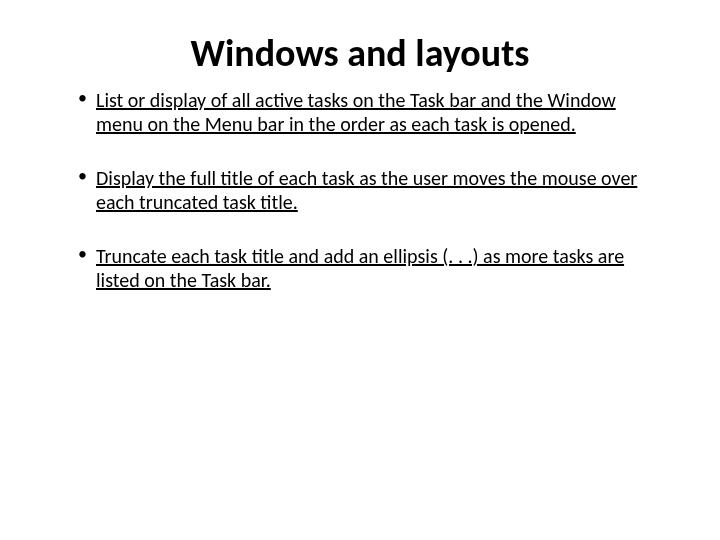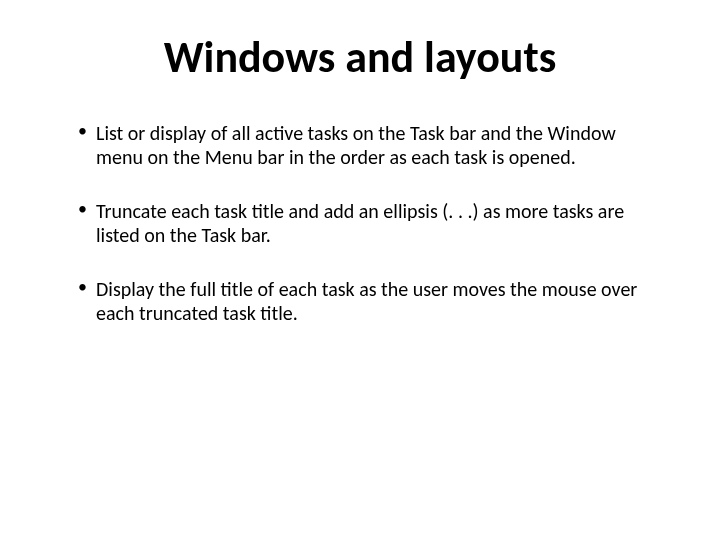--- a/index.html
+++ b/index.html
@@ -5,28 +5,29 @@
   * { margin: 0; padding: 0; box-sizing: border-box; }
   body {
     width: 720px;
     height: 540px;
     background: #ffffff;
     font-family: Calibri, Arial, sans-serif;
     color: #000000;
     padding: 30px 60px 40px 60px;
   }
   .title {
-    font-size: 44px;
+    font-size: 38px;
     font-weight: bold;
     text-align: center;
-    margin-bottom: 37px;
+    margin-bottom: 12px;
   }
   ul.bullets {
     list-style: none;
     padding-left: 18px;
+    text-decoration: underline;
   }
   ul.bullets li {
     position: relative;
     padding-left: 18px;
     font-size: 20px;
     line-height: 1.2;
     margin-bottom: 30px;
   }
   ul.bullets li::before {
     content: "•";
@@ -36,15 +37,15 @@
     font-size: 18px;
   }
 </style>
 </head>
 <body>
 
 <h1 class="title">Windows and layouts</h1>
 
 <ul class="bullets">
   <li>List or display of all active tasks on the Task bar and the Window menu on the Menu bar in the order as each task is opened.</li>
+  <li>Display the full title of each task as the user moves the mouse over each truncated task title.</li>
   <li>Truncate each task title and add an ellipsis (. . .) as more tasks are listed on the Task  bar.</li>
-  <li>Display the full title of each task as the user moves the mouse over each truncated task title.</li>
 </ul>
 
 </body></html>

